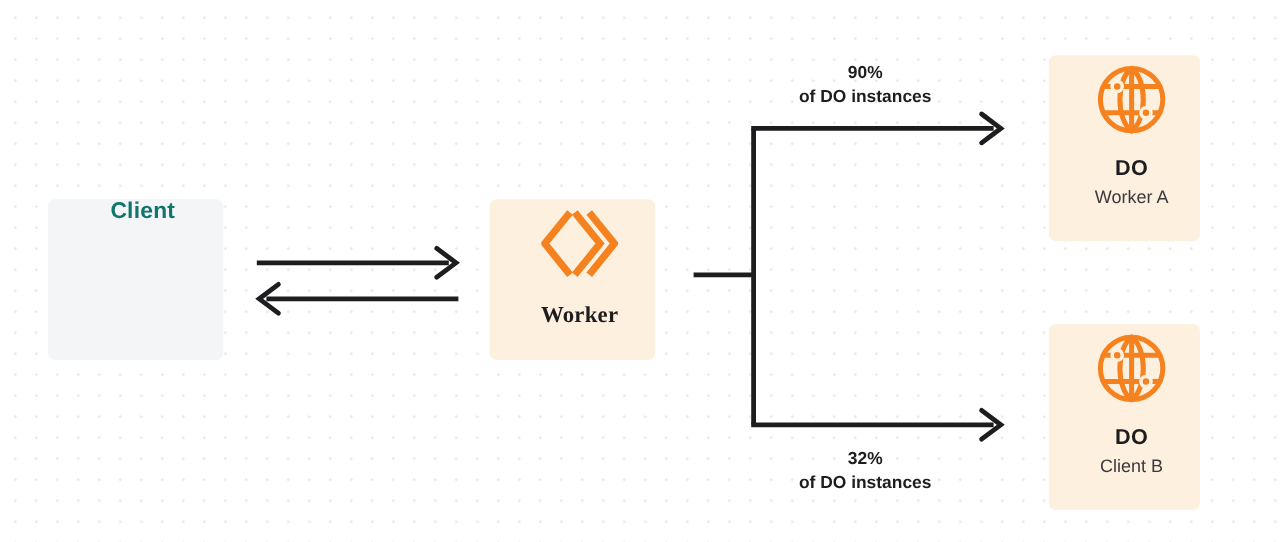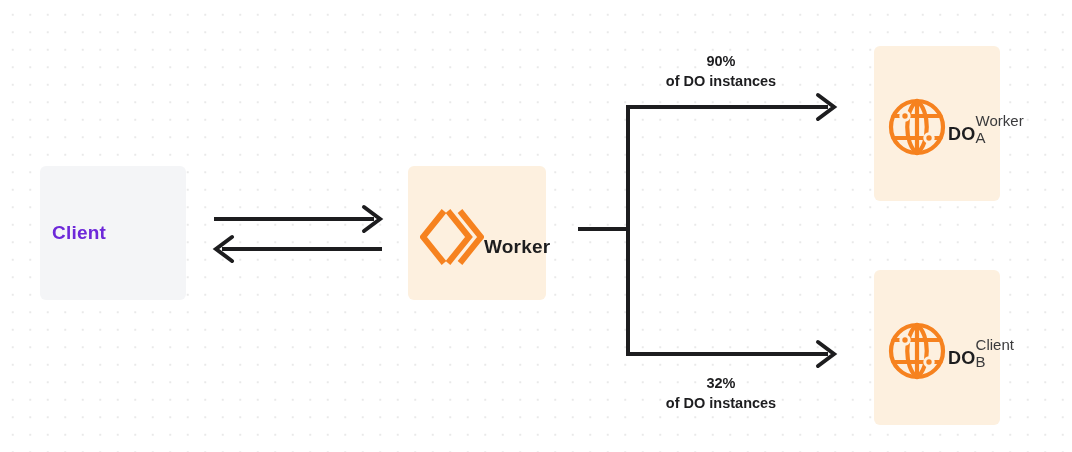--- a/index.html
+++ b/index.html
@@ -24,48 +24,49 @@
     inset: 0;
     width: 1072px;
     height: 452px;
   }
 
   
   .node {
     position: absolute;
     border-radius: 6px;
     display: flex;
-    flex-direction: row;
+    flex-direction: column;
     align-items: center;
-    justify-content: space-between;
+    justify-content: flex-start;
     padding-left: 12px;
   }
 
   .node-client {
     left: 40px;
     top: 166px;
     width: 146px;
     height: 134px;
     background: #f4f5f7;
   }
 
   .node-client .node-title {
     font-size: 19px;
     font-weight: bold;
-    color: #6d28d9;
+    color: #0f766e;
     letter-spacing: 0.2px;
   }
 
   .node-worker {
     left: 408px;
     top: 166px;
     width: 138px;
     height: 134px;
     background: #fdf0df;
     padding-top: 8px;
+    font-family: Liberation Serif, serif;
   }
 
   .node-worker .node-title {
     font-size: 19px;
     font-weight: bold;
     color: #1d1d1f;
     margin-top: 20px;
     letter-spacing: 0.2px;
   }
 

